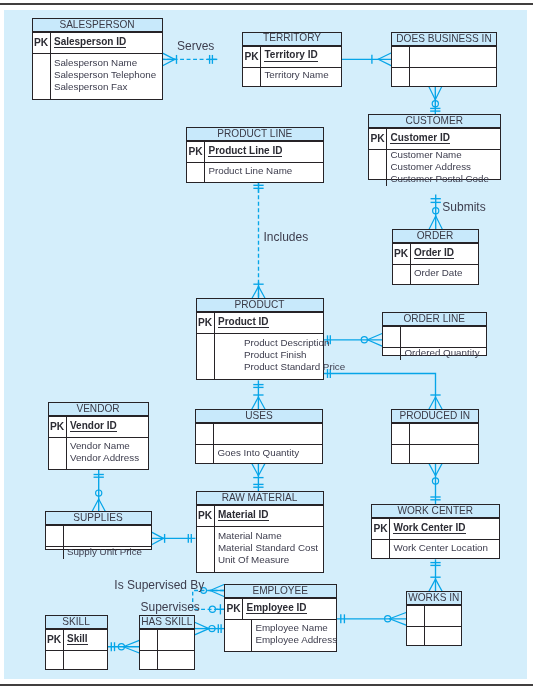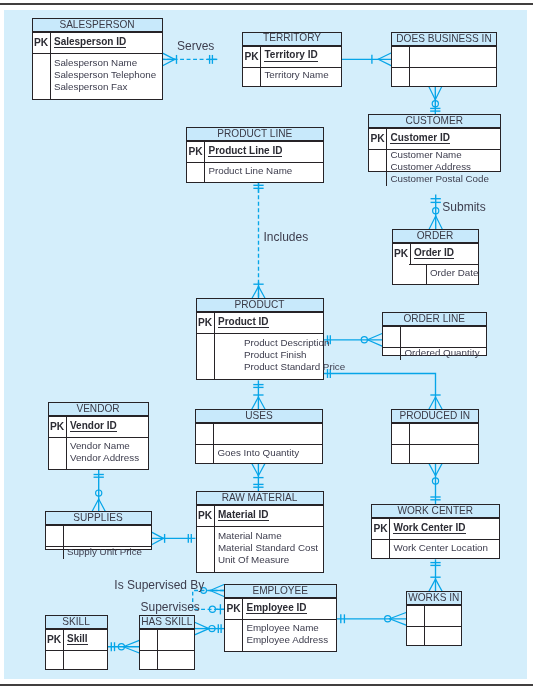--- a/index.html
+++ b/index.html
@@ -219,21 +219,21 @@
           <div class="pkcell"></div>
           <div class="pkname"></div>
         </div>
         <div class="ent-row" style="flex: 1 1 auto;">
           <div class="pkcell"></div>
           <div class="attrs">
             <div></div>
           </div>
         </div>
       </div>
-      <div class="ent" style="left: 368px; top: 114px; width: 132.5px; height: 58px;">
+      <div class="ent" style="left: 368px; top: 114px; width: 132.5px; height: 66px;">
         <div class="ent-hdr" style="height: 13px;">CUSTOMER</div>
         <div class="ent-row" style="height: 21px;">
           <div class="pkcell">PK</div>
           <div class="pkname">
             <u>Customer ID</u>
           </div>
         </div>
         <div class="ent-row" style="flex: 1 1 auto;">
           <div class="pkcell"></div>
           <div class="attrs">
@@ -259,21 +259,21 @@
         </div>
       </div>
       <div class="ent" style="left: 391.5px; top: 229px; width: 87px; height: 55.5px;">
         <div class="ent-hdr" style="height: 13px;">ORDER</div>
         <div class="ent-row" style="height: 21px;">
           <div class="pkcell">PK</div>
           <div class="pkname">
             <u>Order ID</u>
           </div>
         </div>
-        <div class="ent-row" style="flex: 1 1 auto; margin-left: 16px;">
+        <div class="ent-row" style="flex: 1 1 auto;">
           <div class="pkcell"></div>
           <div class="attrs">
             <div>Order Date</div>
           </div>
         </div>
       </div>
       <div class="ent" style="left: 195.5px; top: 298px; width: 128px; height: 82px;">
         <div class="ent-hdr" style="height: 13px;">PRODUCT</div>
         <div class="ent-row" style="height: 21px;">
           <div class="pkcell">PK</div>
@@ -419,21 +419,21 @@
         </div>
       </div>
       <div class="ent" style="left: 224px; top: 584px; width: 112.5px; height: 68px;">
         <div class="ent-hdr" style="height: 13px;">EMPLOYEE</div>
         <div class="ent-row" style="height: 21px;">
           <div class="pkcell">PK</div>
           <div class="pkname">
             <u>Employee ID</u>
           </div>
         </div>
-        <div class="ent-row" style="flex: 1 1 auto;">
+        <div class="ent-row" style="flex: 1 1 auto; padding-left: 9px;">
           <div class="pkcell"></div>
           <div class="attrs">
             <div>Employee Name</div>
             <div>Employee Address</div>
           </div>
         </div>
       </div>
       <div class="ent" style="left: 406px; top: 591px; width: 55.5px; height: 54.5px;">
         <div class="ent-hdr" style="height: 13px;">WORKS IN</div>
         <div class="ent-row" style="height: 21px;">

